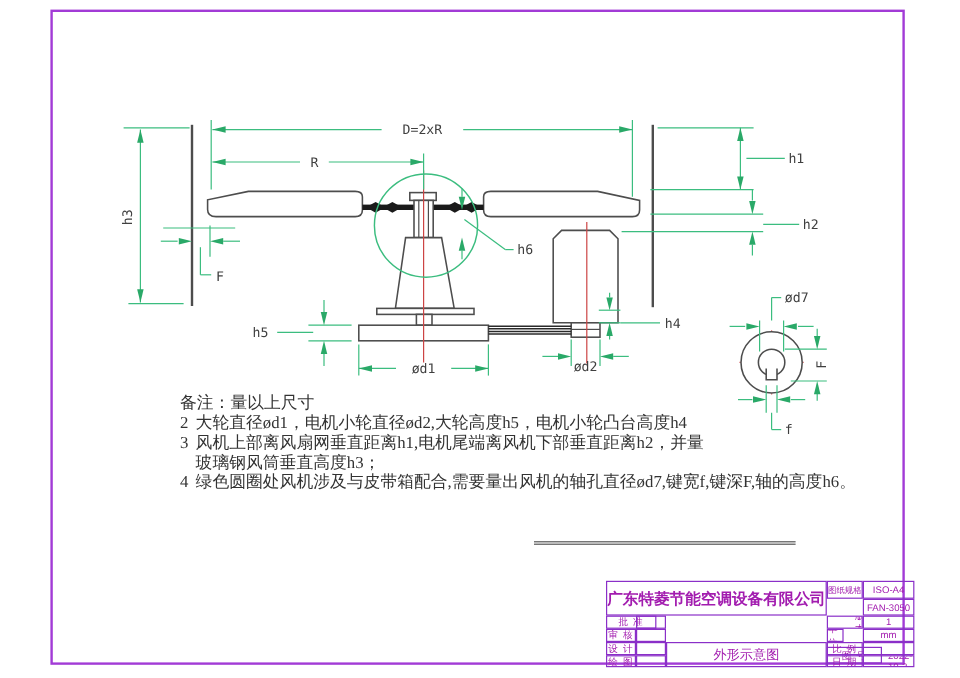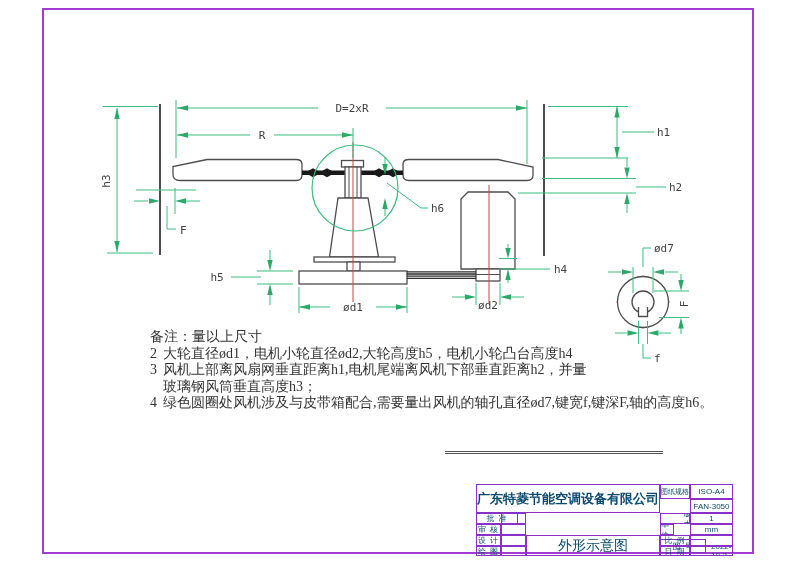--- a/index.html
+++ b/index.html
@@ -15,30 +15,30 @@
   .cl{stroke:#cc4444;stroke-width:1;fill:none;}
   .clp{stroke:#e09090;stroke-width:1;fill:none;}
   .gcirc{stroke:#3bbd7f;stroke-width:1.2;fill:none;}
   .dim-t{font:11px "DejaVu Sans Mono", monospace;fill:#3f3f3f;}
   .notes{position:absolute;left:150px;top:329px;width:570px;color:#333;
          font-family:"Liberation Serif","DejaVu Serif",serif;font-size:14px;line-height:16.6px;}
   .note-line{white-space:nowrap;}
   .note-no{display:inline-block;width:13px;}
   .dbl-underline{position:absolute;left:445px;top:451px;width:218px;height:3px;
          border-top:1px solid #555;border-bottom:1px solid #555;box-sizing:border-box;}
-  .tb{position:absolute;left:476px;top:484px;width:257px;height:72px;
-      font-family:"Liberation Sans","DejaVu Sans",sans-serif;color:#0c4a6e;}
+  .tb{position:absolute;left:505px;top:484px;width:257px;height:72px;
+      font-family:"Liberation Sans","DejaVu Sans",sans-serif;color:#a21caf;}
   .tb .cell{position:absolute;box-sizing:border-box;border:1px solid #8a2fc8;
       display:flex;align-items:center;justify-content:center;overflow:hidden;background:#fff0;}
   .tb .lab{font-size:8px;letter-spacing:1px;}
   .tb .lab4{font-size:7px;letter-spacing:0;}
   .tb .val{font-size:8px;letter-spacing:0;}
   .tb .company{font-size:13px;font-weight:bold;letter-spacing:0;}
   .tb .t1{font-size:12.5px;}
-  .tb .t2{font-size:14px;}
+  .tb .t2{font-size:11px;}
 </style>
 </head>
 <body>
 
 <div class="page">
   <div class="frame"></div>
 
   <svg width="800" height="565" viewBox="0 0 800 565">
 
     <g>

